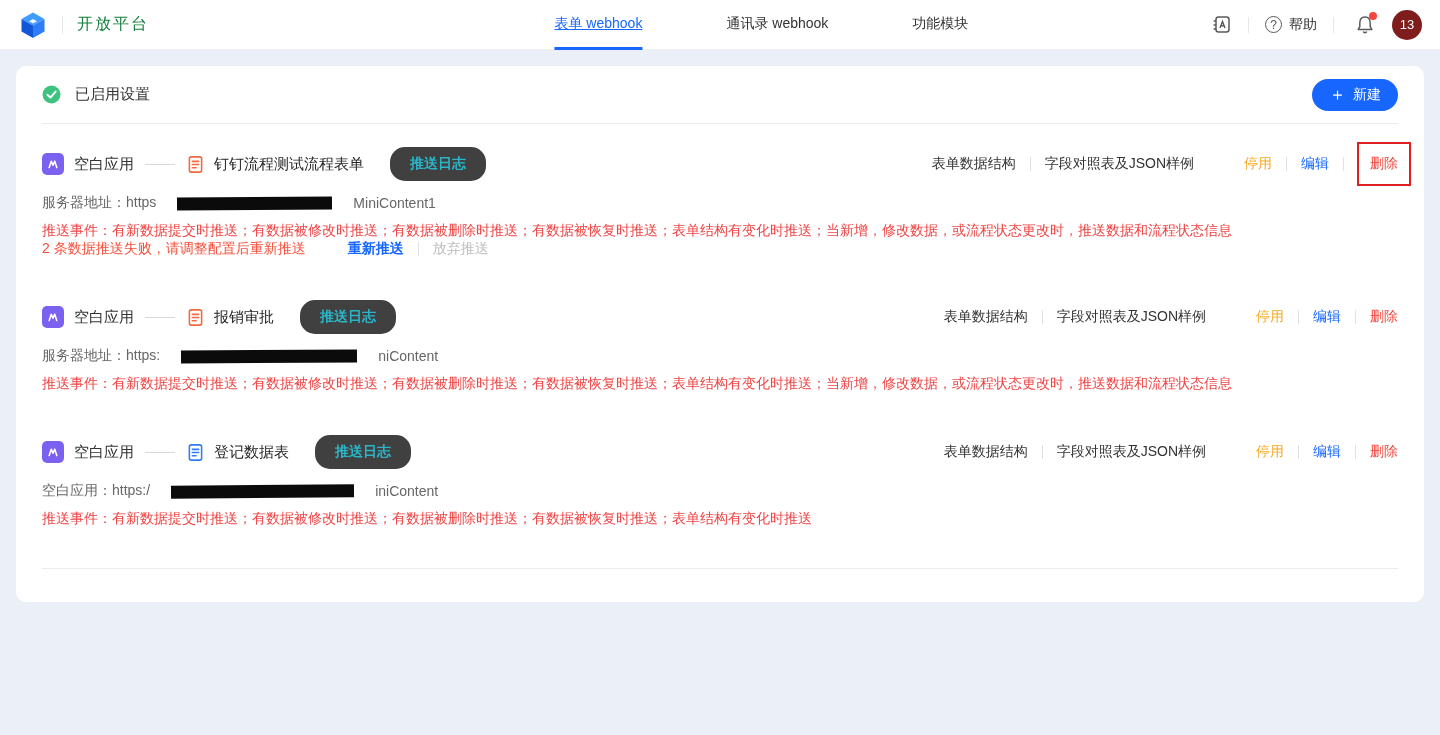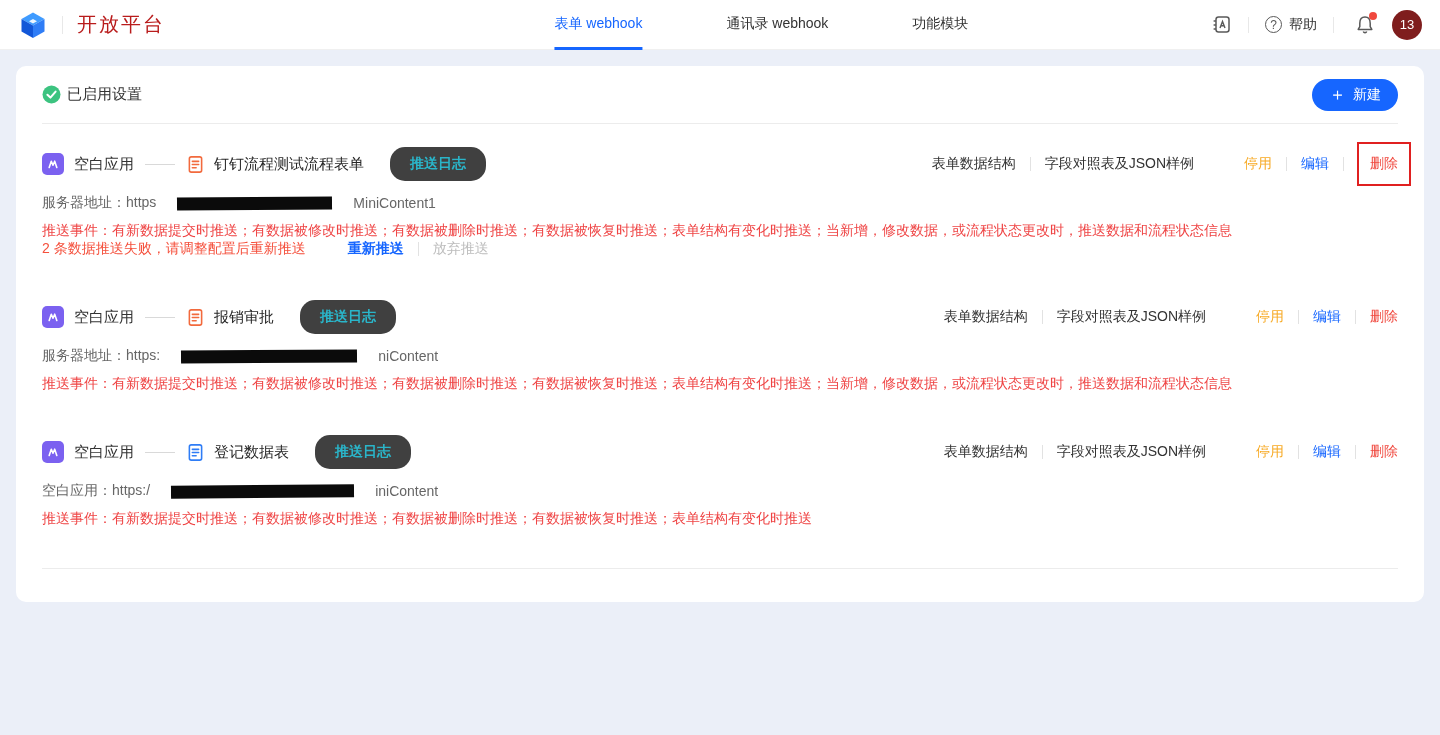--- a/index.html
+++ b/index.html
@@ -11,37 +11,37 @@
     color:#333;
     overflow:hidden;
   }
   
   .navbar {
     height:50px; background:#fff; border-bottom:1px solid #f0f0f0;
     display:flex; align-items:center; padding:0 18px; position:relative;
   }
   .brand { display:flex; align-items:center; gap:14px; }
   .brand-divider { width:1px; height:18px; background:#e8e8e8; }
-  .app-title { font-size:20px; color:#b91c1c; letter-spacing:2px; }
+  .app-title { font-size:16px; color:#15803d; letter-spacing:2px; }
   .tabs { position:absolute; left:50%; transform:translateX(-40%); top:0; height:50px; display:flex; gap:84px; }
   .tab { height:50px; line-height:47px; font-size:14px; color:#333; cursor:pointer; border-bottom:3px solid transparent; white-space:nowrap; }
-  .tab.active { color:#1666ff; border-bottom-color:#1666ff; }
+  .tab.active { color:#1666ff; border-bottom-color:#1666ff;text-decoration:underline; }
   .nav-right { margin-left:auto; display:flex; align-items:center; gap:16px; }
   .nav-divider { width:1px; height:16px; background:#e8e8e8; }
   .help { display:flex; align-items:center; gap:7px; font-size:14px; color:#333; cursor:pointer; }
   .q-circle { width:17px; height:17px; border:1.5px solid #595959; border-radius:50%;
     display:flex; align-items:center; justify-content:center; font-size:12px; color:#595959; }
   .bell { position:relative; cursor:pointer; display:flex; margin-left:4px; }
   .bell-dot { position:absolute; top:-2px; right:-1px; width:8px; height:8px; border-radius:50%; background:#f0483e; }
   .avatar { width:30px; height:30px; border-radius:50%; background:#7f1d1d; color:#fff;
     font-size:13px; display:flex; align-items:center; justify-content:center; cursor:pointer; }
   
   .card { margin:16px; background:#fff; border-radius:10px; height:536px; padding:0 26px; }
   .card-header { height:58px; display:flex; align-items:center; border-bottom:1px solid #ececec; }
-  .status { display:flex; align-items:center; gap:6px; font-size:15px; color:#333; }
+  .status { display:flex; align-items:center; gap:14px; font-size:15px; color:#333; }
   .new-btn { margin-left:auto; height:32px; border:none; border-radius:16px; background:#1666ff;
     color:#fff; font-size:14px; padding:0 17px; display:flex; align-items:center; gap:7px; cursor:pointer;
     font-family:inherit; }
   .plus { font-size:17px; line-height:1; font-weight:400; }
   
   .item { padding:23px 0 19px; }
   .item-head { display:flex; align-items:center; }
   .app-icon { width:22px; height:22px; border-radius:5px; background:#7b61f0; flex:none;
     display:flex; align-items:center; justify-content:center; }
   .app-name { font-size:15px; color:#333; margin-left:10px; white-space:nowrap; }

